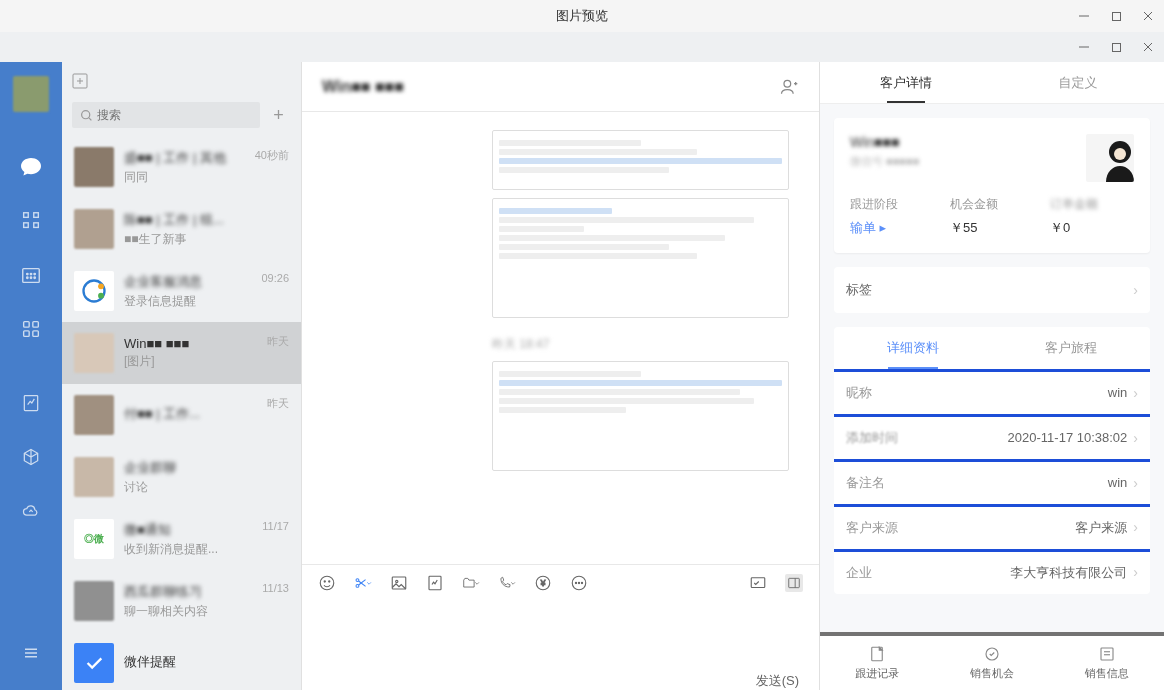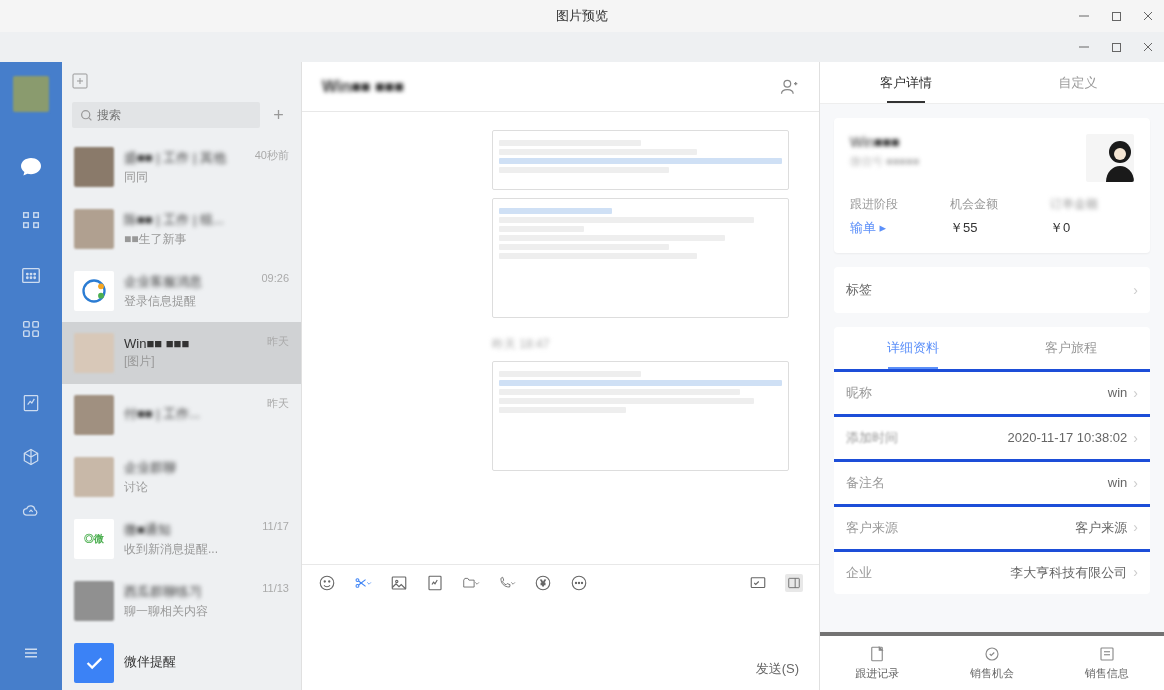--- a/index.html
+++ b/index.html
@@ -39,21 +39,21 @@
 .messages{flex:1;overflow-y:auto;padding:10px 30px;background:#fff}
 .msg-bubble{max-width:300px;min-height:60px;background:#fff;border:1px solid #ddd;border-radius:2px;margin:8px auto 8px 160px;padding:6px;font-size:10px;color:#bbb;filter:blur(0.5px)}
 .msg-bubble .bar{height:6px;background:#eee;margin:3px 0;border-radius:1px}
 .msg-bubble .bar.blue{background:#cfe0f5}
 .msg-text{margin:18px 0 8px 160px;font-size:12px;color:#aaa;filter:blur(2px)}
 .toolbar{height:36px;border-top:1px solid #e8e8e8;display:flex;align-items:center;padding:0 16px;gap:18px}
 .tool-icon{width:18px;height:18px;color:#666;cursor:pointer;display:flex;align-items:center;justify-content:center}
 .tool-icon.blue{color:#3b82f6}
 .tool-spacer{flex:1}
 .input-area{height:90px;padding:8px 16px;position:relative}
-.send-btn{position:absolute;right:20px;bottom:12px;font-size:13px;color:#666;cursor:pointer}
+.send-btn{position:absolute;right:20px;bottom:0;font-size:13px;color:#666;cursor:pointer}
 .panel{width:344px;background:#f7f8fa;display:flex;flex-direction:column}
 .panel-tabs{height:42px;display:flex;border-bottom:1px solid #eee;background:#fff}
 .panel-tab{flex:1;display:flex;align-items:center;justify-content:center;font-size:13px;color:#999;cursor:pointer;position:relative}
 .panel-tab.active{color:#333}
 .panel-tab.active::after{content:"";position:absolute;bottom:0;left:50%;transform:translateX(-50%);width:38px;height:2px;background:#333}
 .card{background:#fff;margin:14px;border-radius:4px;padding:16px;box-shadow:0 1px 2px rgba(0,0,0,0.05)}
 .cust-head{display:flex;gap:12px;margin-bottom:14px}
 .cust-name-block{flex:1}
 .cust-name{font-size:14px;color:#333;filter:blur(2px)}
 .cust-sub{font-size:11px;color:#bbb;margin-top:4px;filter:blur(2px)}

